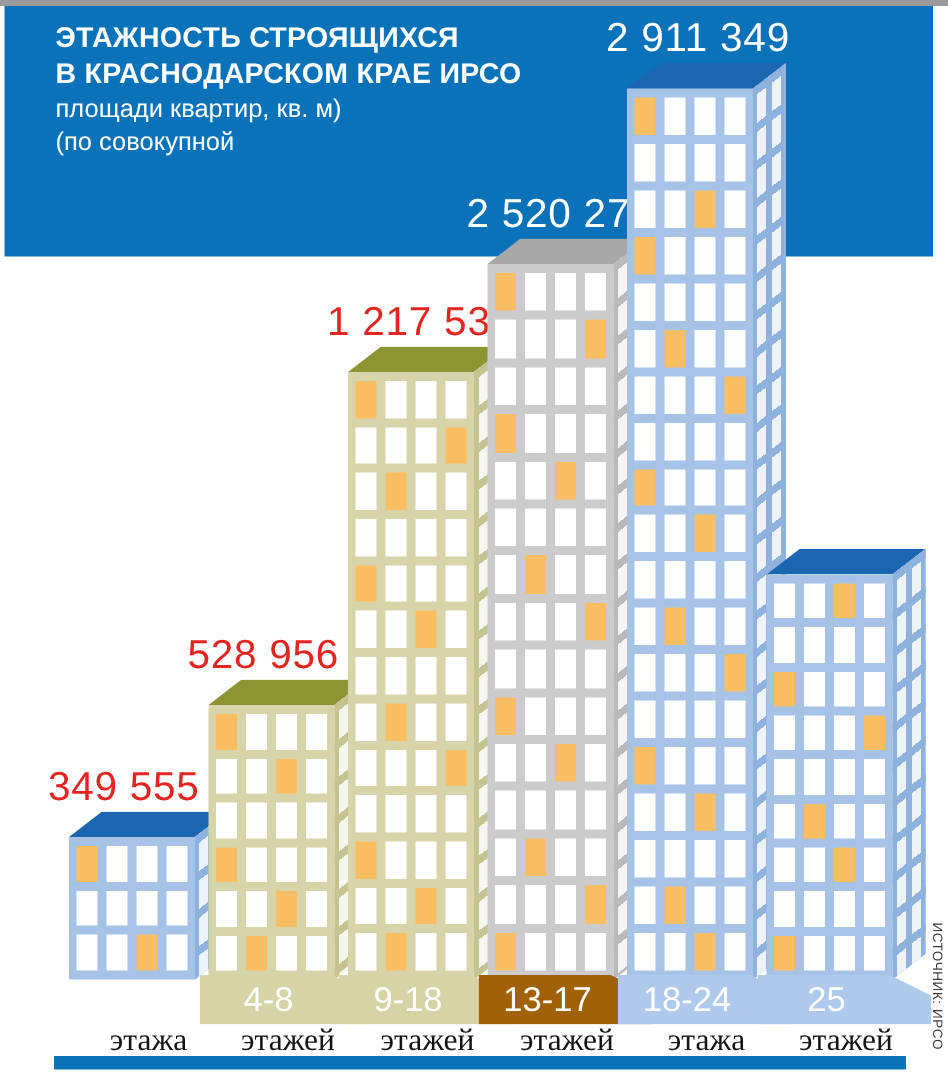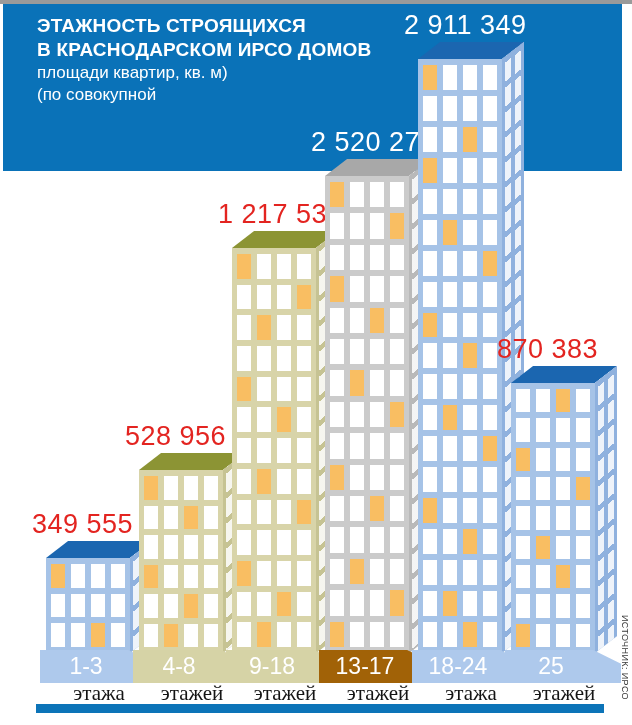--- a/index.html
+++ b/index.html
@@ -40,21 +40,21 @@
 </style>
 </head>
 <body>
 
 <div id="page">
   <div id="top-strip"></div>
 
   <div id="header">
     <div id="title-block">
       <div class="title-line">ЭТАЖНОСТЬ СТРОЯЩИХСЯ</div>
-      <div class="title-line">В КРАСНОДАРСКОМ ИРСО ДОМОВ</div>
+      <div class="title-line">В КРАСНОДАРСКОМ КРАЕ ИРСО</div>
       <div class="subtitle-line">площади квартир, кв. м)</div>
       <div class="subtitle-line">(по совокупной</div>
     </div>
   </div>
 
   <div id="buildings">
       <div class="value-label" style="left: 32px; top: 509px; width: 134px; color: rgb(227, 36, 32);">349 555</div>
       <div class="roof" style="left: 46px; top: 541px; width: 106px; height: 17px; background: rgb(27, 102, 176); clip-path: polygon(0px 100%, 79.2% 100%, 100% 0px, 20.8% 0px);"></div>
       <div class="side" style="left: 130px; top: 558px; width: 22px; height: 95px; background: linear-gradient(90deg, rgb(143, 177, 222) 0px, rgb(143, 177, 222) 3px, transparent 3px, transparent 9px, rgb(143, 177, 222) 9px, rgb(143, 177, 222) 13px, transparent 13px, transparent 19px, rgb(143, 177, 222) 19px, rgb(143, 177, 222) 22px), repeating-linear-gradient(rgb(143, 177, 222) 0px, rgb(143, 177, 222) 6px, rgba(255, 255, 255, 0.85) 6px, rgba(255, 255, 255, 0.85) 25px) rgb(143, 177, 222);"></div>
       <div class="front" style="left: 46px; top: 558px; width: 84px; height: 95px; background: rgb(166, 195, 231); grid-template-columns: repeat(4, 1fr);">
@@ -64,23 +64,20 @@
         <div class="window"></div>
         <div class="window"></div>
         <div class="window"></div>
         <div class="window"></div>
         <div class="window"></div>
         <div class="window"></div>
         <div class="window"></div>
         <div class="window lit" style="background: rgb(249, 190, 98);"></div>
         <div class="window"></div>
       </div>
-      <div class="base" style="left: 40px; top: 650px; width: 116px; background: rgb(174, 201, 236); clip-path: polygon(0px 0px, 76% 0px, 100% 42%, 100% 100%, 0px 100%);">
-        <span>1-3</span>
-      </div>
       <div class="floor-word" style="left: 34px; width: 130px;">этажа</div>
       <div class="value-label" style="left: 125px; top: 421px; width: 134px; color: rgb(227, 36, 32);">528 956</div>
       <div class="roof" style="left: 139px; top: 453px; width: 106px; height: 17px; background: rgb(140, 148, 52); clip-path: polygon(0px 100%, 79.2% 100%, 100% 0px, 20.8% 0px);"></div>
       <div class="side" style="left: 223px; top: 470px; width: 22px; height: 183px; background: linear-gradient(90deg, rgb(198, 195, 147) 0px, rgb(198, 195, 147) 3px, transparent 3px, transparent 9px, rgb(198, 195, 147) 9px, rgb(198, 195, 147) 13px, transparent 13px, transparent 19px, rgb(198, 195, 147) 19px, rgb(198, 195, 147) 22px), repeating-linear-gradient(rgb(198, 195, 147) 0px, rgb(198, 195, 147) 6px, rgba(255, 255, 255, 0.85) 6px, rgba(255, 255, 255, 0.85) 25px) rgb(198, 195, 147);"></div>
       <div class="front" style="left: 139px; top: 470px; width: 84px; height: 183px; background: rgb(216, 212, 169); grid-template-columns: repeat(4, 1fr);">
         <div class="window lit" style="background: rgb(249, 190, 98);"></div>
         <div class="window"></div>
         <div class="window"></div>
         <div class="window"></div>
         <div class="window"></div>
@@ -316,21 +313,20 @@
         <div class="window"></div>
         <div class="window"></div>
         <div class="window"></div>
         <div class="window lit" style="background: rgb(249, 190, 98);"></div>
         <div class="window"></div>
       </div>
       <div class="base" style="left: 412px; top: 650px; width: 116px; background: rgb(174, 201, 236); clip-path: polygon(0px 0px, 76% 0px, 100% 42%, 100% 100%, 0px 100%);">
         <span>18-24</span>
       </div>
       <div class="floor-word" style="left: 406px; width: 130px;">этажа</div>
-      <div class="value-label" style="left: 497px; top: 334px; width: 134px; color: rgb(227, 36, 32);">870 383</div>
       <div class="roof" style="left: 511px; top: 366px; width: 106px; height: 17px; background: rgb(27, 102, 176); clip-path: polygon(0px 100%, 79.2% 100%, 100% 0px, 20.8% 0px);"></div>
       <div class="side" style="left: 595px; top: 383px; width: 22px; height: 270px; background: linear-gradient(90deg, rgb(143, 177, 222) 0px, rgb(143, 177, 222) 3px, transparent 3px, transparent 9px, rgb(143, 177, 222) 9px, rgb(143, 177, 222) 13px, transparent 13px, transparent 19px, rgb(143, 177, 222) 19px, rgb(143, 177, 222) 22px), repeating-linear-gradient(rgb(143, 177, 222) 0px, rgb(143, 177, 222) 6px, rgba(255, 255, 255, 0.85) 6px, rgba(255, 255, 255, 0.85) 25px) rgb(143, 177, 222);"></div>
       <div class="front" style="left: 511px; top: 383px; width: 84px; height: 270px; background: rgb(166, 195, 231); grid-template-columns: repeat(4, 1fr);">
         <div class="window"></div>
         <div class="window"></div>
         <div class="window lit" style="background: rgb(249, 190, 98);"></div>
         <div class="window"></div>
         <div class="window"></div>
         <div class="window"></div>
         <div class="window"></div>

